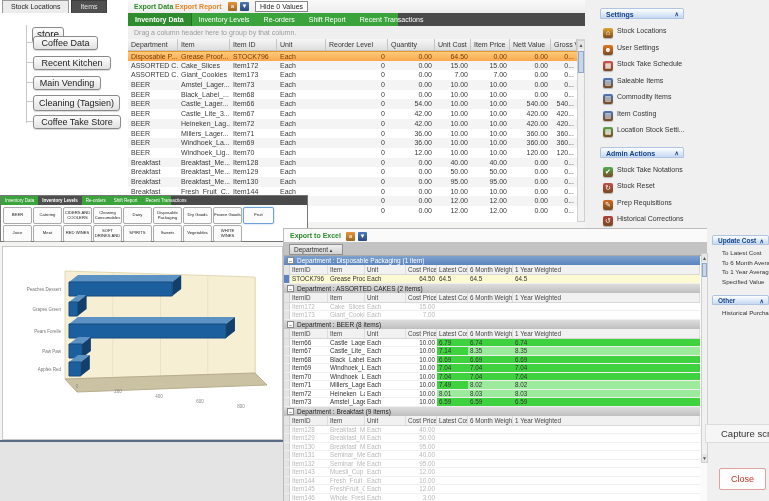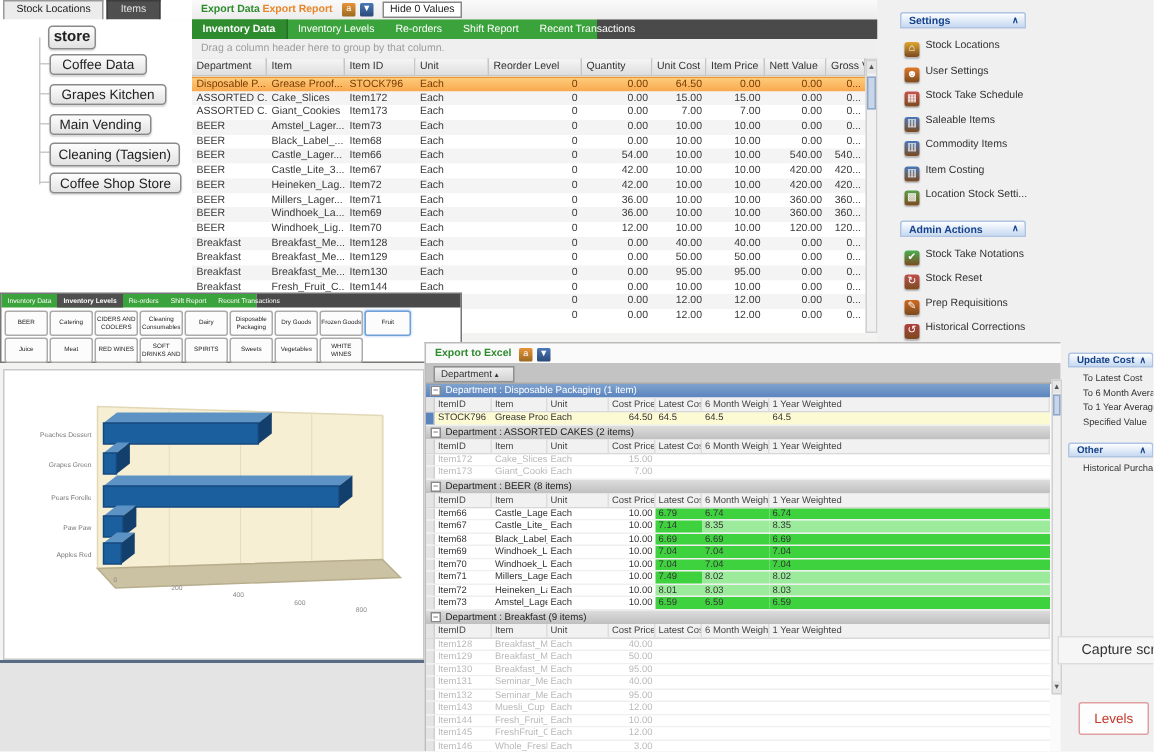--- a/index.html
+++ b/index.html
@@ -83,31 +83,31 @@
   text{font-family:"Liberation Sans",sans-serif;}
 </style>
 </head>
 <body>
 
 <div id="root">
 
   <div id="left-tabbar" class="abs"><span class="ltab">Stock Locations</span><span class="ltab dark">Items</span></div>
   <div id="tree" class="abs">
       <div class="treeline" style="left: 26px; top: 12px; width: 1px; height: 98px;"></div>
-      <div class="treebtn" style="left: 32px; top: 4px; width: 30px; height: 14px; line-height: 14px; font-size: 10px; font-weight: bold;">store</div>
+      <div class="treebtn" style="left: 32px; top: 14px; width: 30px; height: 14px; line-height: 14px; font-size: 10px; font-weight: normal;">store</div>
       <div class="treeline" style="left: 26px; top: 29px; width: 7px; height: 1px;"></div>
       <div class="treebtn" style="left: 33px; top: 23px; width: 63px; height: 12px; line-height: 12px;">Coffee Data</div>
       <div class="treeline" style="left: 26px; top: 49px; width: 7px; height: 1px;"></div>
-      <div class="treebtn" style="left: 33px; top: 43px; width: 76px; height: 12px; line-height: 12px;">Grapes Kitchen</div>
+      <div class="treebtn" style="left: 33px; top: 43px; width: 76px; height: 12px; line-height: 12px;">Recent Kitchen</div>
       <div class="treeline" style="left: 26px; top: 69px; width: 7px; height: 1px;"></div>
       <div class="treebtn" style="left: 33px; top: 63px; width: 66px; height: 12px; line-height: 12px;">Main Vending</div>
       <div class="treeline" style="left: 26px; top: 88px; width: 7px; height: 1px;"></div>
       <div class="treebtn" style="left: 33px; top: 82px; width: 85px; height: 14px; line-height: 14px;">Cleaning (Tagsien)</div>
       <div class="treeline" style="left: 26px; top: 108px; width: 7px; height: 1px;"></div>
-      <div class="treebtn" style="left: 33px; top: 102px; width: 86px; height: 12px; line-height: 12px;">Coffee Shop Store</div>
+      <div class="treebtn" style="left: 33px; top: 102px; width: 86px; height: 12px; line-height: 12px;">Coffee Take Store</div>
     </div>
 
   <div id="main-toolbar" class="abs">
     <span class="tb-link" style="left:6px;color:#2E8B2E;">Export Data</span>
     <span class="tb-link" style="left:47px;color:#E8862B;">Export Report</span>
     <span id="mt-icons"><span class="tb-icon" style="left: 100px; background: linear-gradient(rgb(232, 148, 58), rgb(154, 106, 32));">a</span><span class="tb-icon" style="left: 112px; background: linear-gradient(rgb(74, 120, 184), rgb(42, 74, 120));">▼</span></span>
     <span id="hide-zero">Hide 0 Values</span>
   </div>
   <div id="main-tabstrip" class="abs tabstrip">
     <span class="greenpart" style="width:270px"></span>
@@ -696,15 +696,15 @@
       <div class="sec-header" style="left: 712px; top: 235px; width: 57px; font-size: 6.5px; height: 10px; line-height: 10px;"><span>Update Cost</span><span class="chev">∧</span></div>
       <div class="up-item" style="left: 712px; top: 248px;">To Latest Cost</div>
       <div class="up-item" style="left: 712px; top: 257.5px;">To 6 Month Avera...</div>
       <div class="up-item" style="left: 712px; top: 267px;">To 1 Year Average</div>
       <div class="up-item" style="left: 712px; top: 276.5px;">Specified Value</div>
       <div class="sec-header" style="left: 712px; top: 295px; width: 57px; font-size: 6.5px; height: 10px; line-height: 10px;"><span>Other</span><span class="chev">∧</span></div>
       <div class="up-item" style="left: 712px; top: 308px;">Historical Purcha...</div>
     </div>
 
   <div id="capture-box" class="abs">Capture scre</div>
-  <div id="close-btn" class="abs">Levels</div>
+  <div id="close-btn" class="abs">Close</div>
 
 </div>
 
 </body></html>

